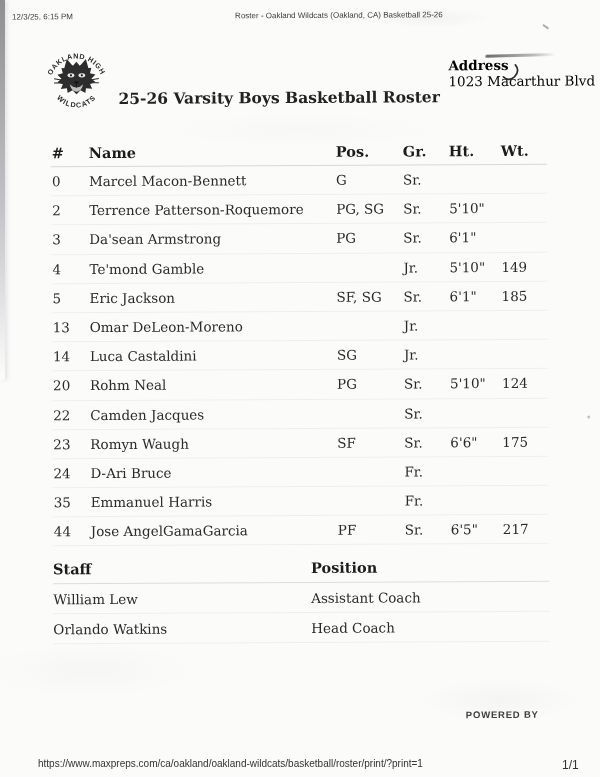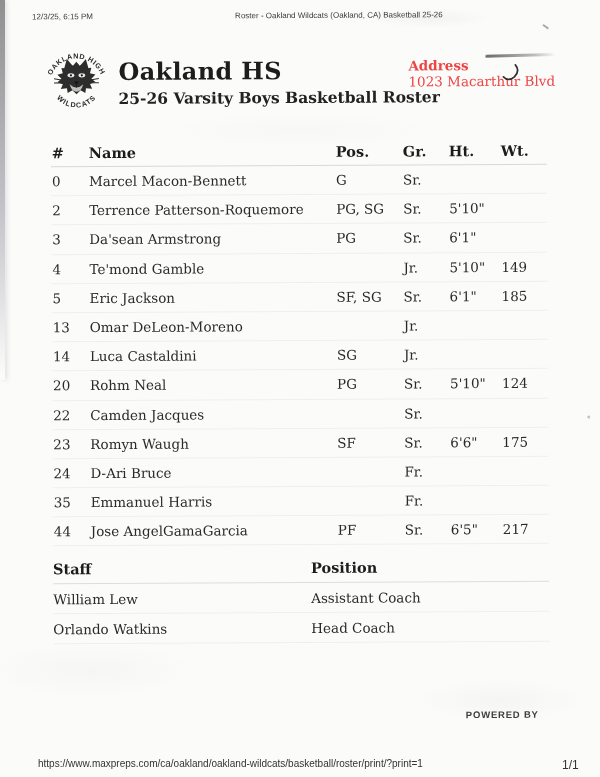--- a/index.html
+++ b/index.html
@@ -23,29 +23,29 @@
     position:absolute;left:0;top:0;width:5px;height:380px;
     background:linear-gradient(180deg,#8f8f90 0px,#a5a5a9 90px,#c3c3c9 210px,rgba(198,198,204,0) 375px);
     box-shadow:2px 0 4px rgba(150,150,158,0.25);
   }
   #content{position:absolute;inset:0;transform:rotate(-0.3deg);transform-origin:300px 380px;}
 
   .print-meta{
     position:absolute;font-family:"Liberation Sans", sans-serif;
     font-size:8px;color:#3c3c3c;
   }
-  #print-date{left:14px;top:11px;margin-left:20px;}
+  #print-date{left:14px;top:11px;}
   #print-title{left:237px;top:11px;}
 
   #logo{position:absolute;left:44px;top:49px;width:68px;height:68px;}
 
   #school-name{position:absolute;left:120px;top:56px;font-size:24px;font-weight:bold;color:#1d1d1d;letter-spacing:0.3px;}
   #roster-title{position:absolute;left:120px;top:88px;font-size:15.5px;font-weight:bold;color:#222;}
 
-  #address-block{position:absolute;left:410px;top:58px;font-size:13.5px;line-height:16px;color:#ef4444;}
+  #address-block{position:absolute;left:450px;top:58px;font-size:13.5px;line-height:16px;color:#000000;}
   #address-block .addr-label{font-weight:bold;}
 
   
   #pen-mark{position:absolute;left:503px;top:62px;width:22px;height:26px;}
   
   #smudge{
     position:absolute;left:487px;top:55px;width:70px;height:3px;border-radius:2px;
     background:linear-gradient(90deg,rgba(45,45,45,0.7),rgba(45,45,45,0.3) 70%,rgba(45,45,45,0));
     transform:rotate(-1.2deg);filter:blur(0.4px);
   }
@@ -115,21 +115,20 @@
       <line x1="50" y1="51" x2="50" y2="55" stroke="#141414" stroke-width="1.2"></line>
       <g stroke="#2d2d2d" stroke-width="1.5">
         <line x1="17" y1="42" x2="30" y2="44"></line>
         <line x1="17" y1="48" x2="30" y2="48"></line>
         <line x1="83" y1="42" x2="70" y2="44"></line>
         <line x1="83" y1="48" x2="70" y2="48"></line>
       </g>
     </g>
   </svg>
 
-  <div id="school-name">Oakland HS</div>
   <div id="roster-title">25-26 Varsity Boys Basketball Roster</div>
 
   <div id="address-block">
     <div class="addr-label">Address</div>
     <div>1023 Macarthur Blvd</div>
   </div>
 
   <svg id="pen-mark" viewBox="0 0 22 26">
     <path d="M14,4 q5,6 -1,12 q-6,5 -11,0" fill="none" stroke="#2f2f2f" stroke-width="1.7" stroke-linecap="round"></path>
   </svg>

